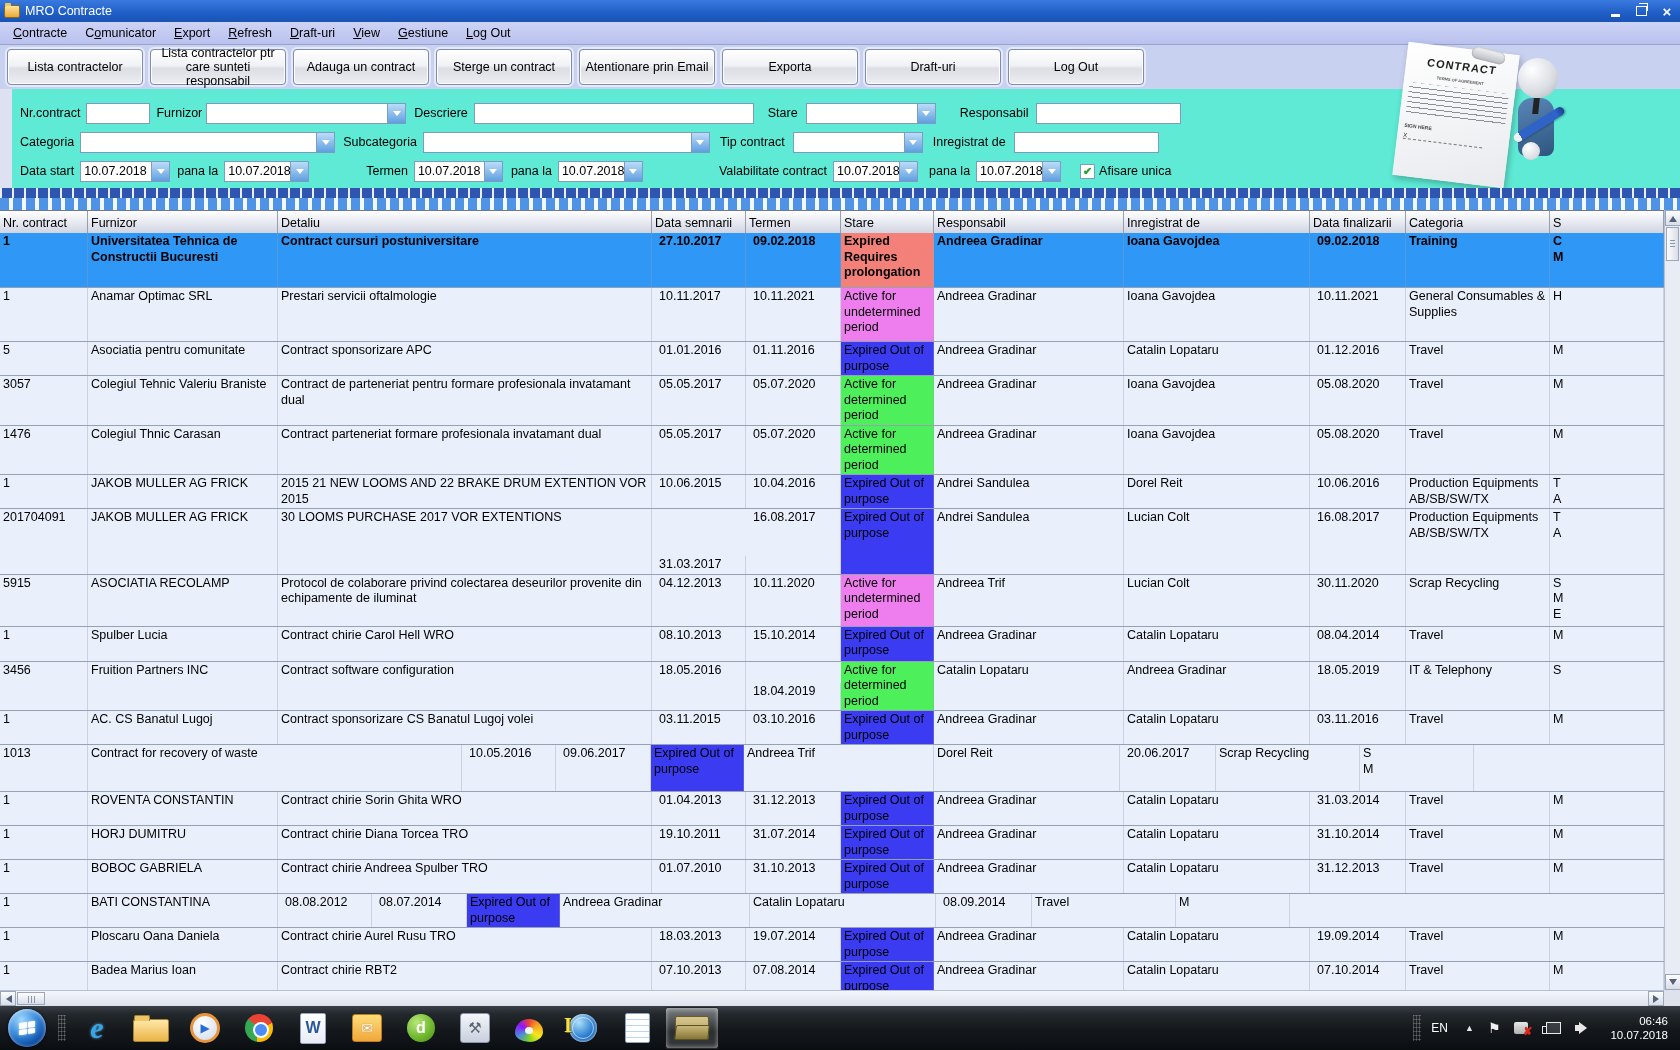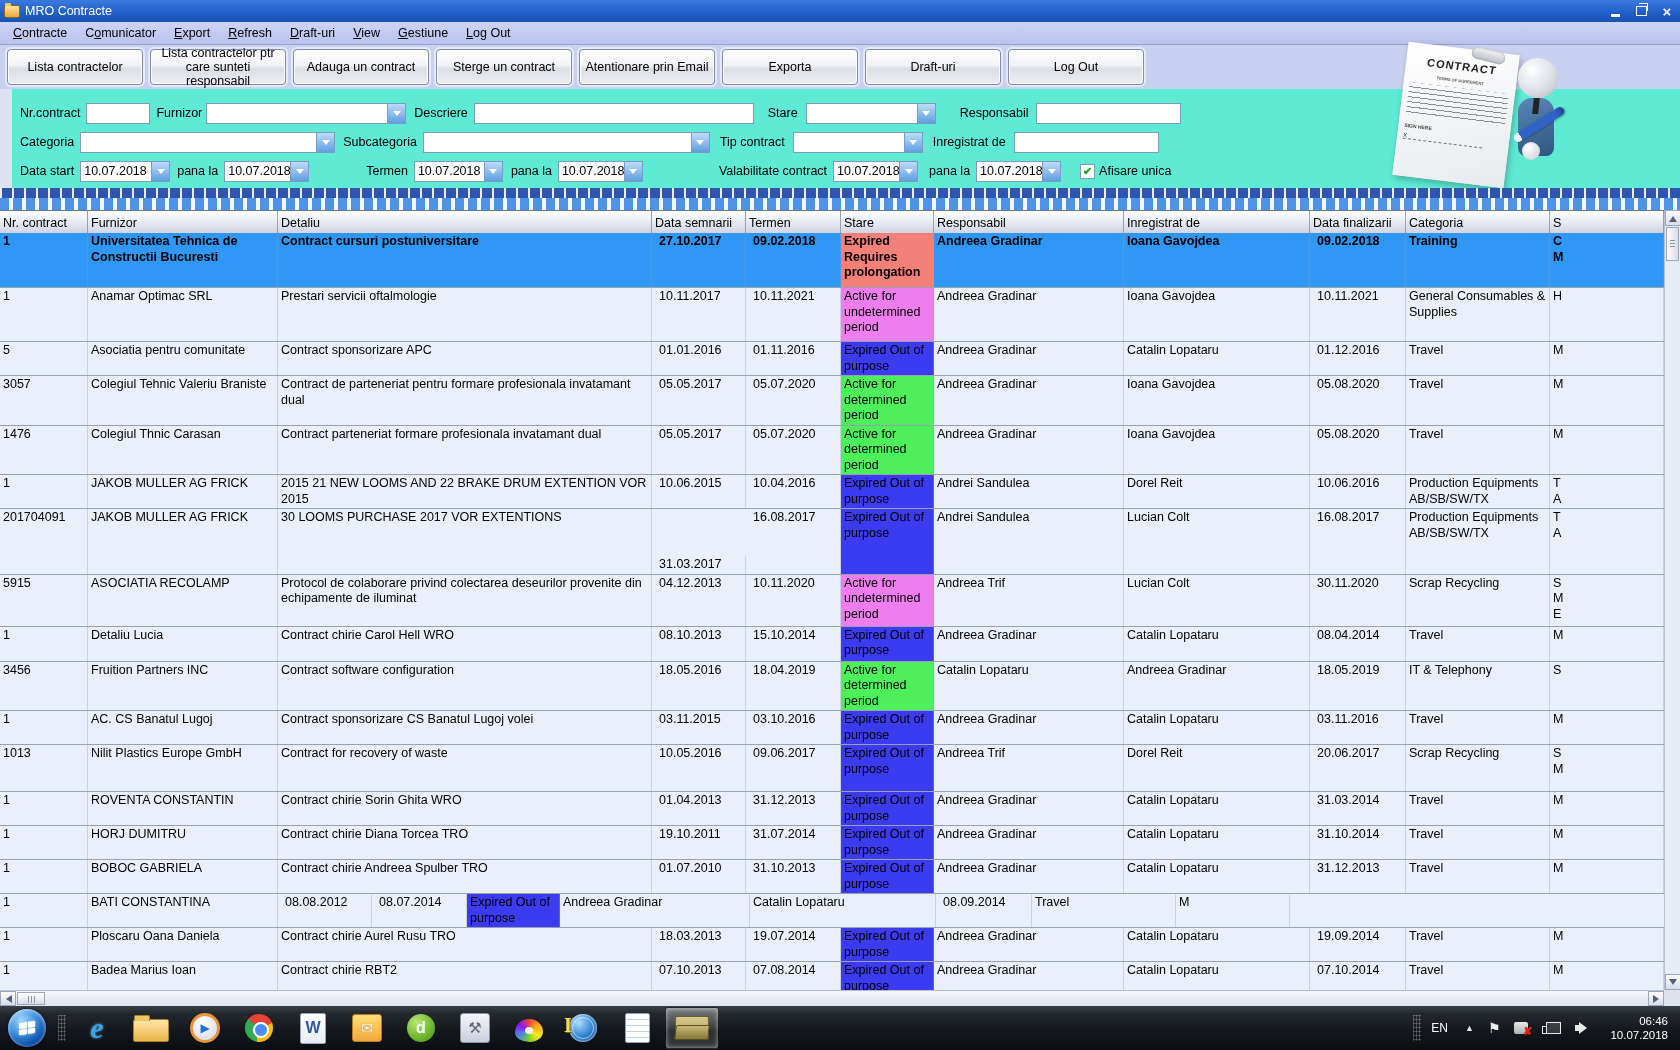--- a/index.html
+++ b/index.html
@@ -450,39 +450,39 @@
           <div class="tcell" style="width: 190px;">Andreea Trif</div>
           <div class="tcell" style="width: 186px;">Lucian Colt</div>
           <div class="tcell date" style="width: 96px;">30.11.2020</div>
           <div class="tcell" style="width: 144px;">Scrap Recycling</div>
           <div class="tcell" style="width: 114px;">
             <span class="subclip">S M E</span>
           </div>
         </div>
         <div class="trow" style="min-height: 35px;">
           <div class="tcell" style="width: 88px;">1</div>
-          <div class="tcell" style="width: 190px;">Detaliu Lucia</div>
+          <div class="tcell" style="width: 190px;">Spulber Lucia</div>
           <div class="tcell" style="width: 374px;">Contract chirie Carol Hell WRO</div>
           <div class="tcell date" style="width: 94px;">08.10.2013</div>
           <div class="tcell date" style="width: 95px;">15.10.2014</div>
           <div class="tcell" style="width: 93px; background: rgb(59, 59, 242);">Expired Out of purpose</div>
           <div class="tcell" style="width: 190px;">Andreea Gradinar</div>
           <div class="tcell" style="width: 186px;">Catalin Lopataru</div>
           <div class="tcell date" style="width: 96px;">08.04.2014</div>
           <div class="tcell" style="width: 144px;">Travel</div>
           <div class="tcell" style="width: 114px;">
             <span class="subclip">M</span>
           </div>
         </div>
         <div class="trow" style="min-height: 47px;">
           <div class="tcell" style="width: 88px;">3456</div>
           <div class="tcell" style="width: 190px;">Fruition Partners INC</div>
           <div class="tcell" style="width: 374px;">Contract software configuration</div>
           <div class="tcell date" style="width: 94px;">18.05.2016</div>
-          <div class="tcell date" style="width: 95px;">18.04.2019</div>
+          <div class="tcell date" style="width: 95px; margin-top: 21px;">18.04.2019</div>
           <div class="tcell" style="width: 93px; background: rgb(77, 240, 91);">Active for determined period</div>
           <div class="tcell" style="width: 190px;">Catalin Lopataru</div>
           <div class="tcell" style="width: 186px;">Andreea Gradinar</div>
           <div class="tcell date" style="width: 96px;">18.05.2019</div>
           <div class="tcell" style="width: 144px;">IT &amp; Telephony</div>
           <div class="tcell" style="width: 114px;">
             <span class="subclip">S</span>
           </div>
         </div>
         <div class="trow" style="min-height: 33px;">
@@ -495,21 +495,20 @@
           <div class="tcell" style="width: 190px;">Andreea Gradinar</div>
           <div class="tcell" style="width: 186px;">Catalin Lopataru</div>
           <div class="tcell date" style="width: 96px;">03.11.2016</div>
           <div class="tcell" style="width: 144px;">Travel</div>
           <div class="tcell" style="width: 114px;">
             <span class="subclip">M</span>
           </div>
         </div>
         <div class="trow" style="min-height: 47px;">
           <div class="tcell" style="width: 88px;">1013</div>
-          <div class="tcell" style="width: 190px;">Nilit Plastics Europe GmbH</div>
           <div class="tcell" style="width: 374px;">Contract for recovery of waste</div>
           <div class="tcell date" style="width: 94px;">10.05.2016</div>
           <div class="tcell date" style="width: 95px;">09.06.2017</div>
           <div class="tcell" style="width: 93px; background: rgb(59, 59, 242);">Expired Out of purpose</div>
           <div class="tcell" style="width: 190px;">Andreea Trif</div>
           <div class="tcell" style="width: 186px;">Dorel Reit</div>
           <div class="tcell date" style="width: 96px;">20.06.2017</div>
           <div class="tcell" style="width: 144px;">Scrap Recycling</div>
           <div class="tcell" style="width: 114px;">
             <span class="subclip">S M</span>

